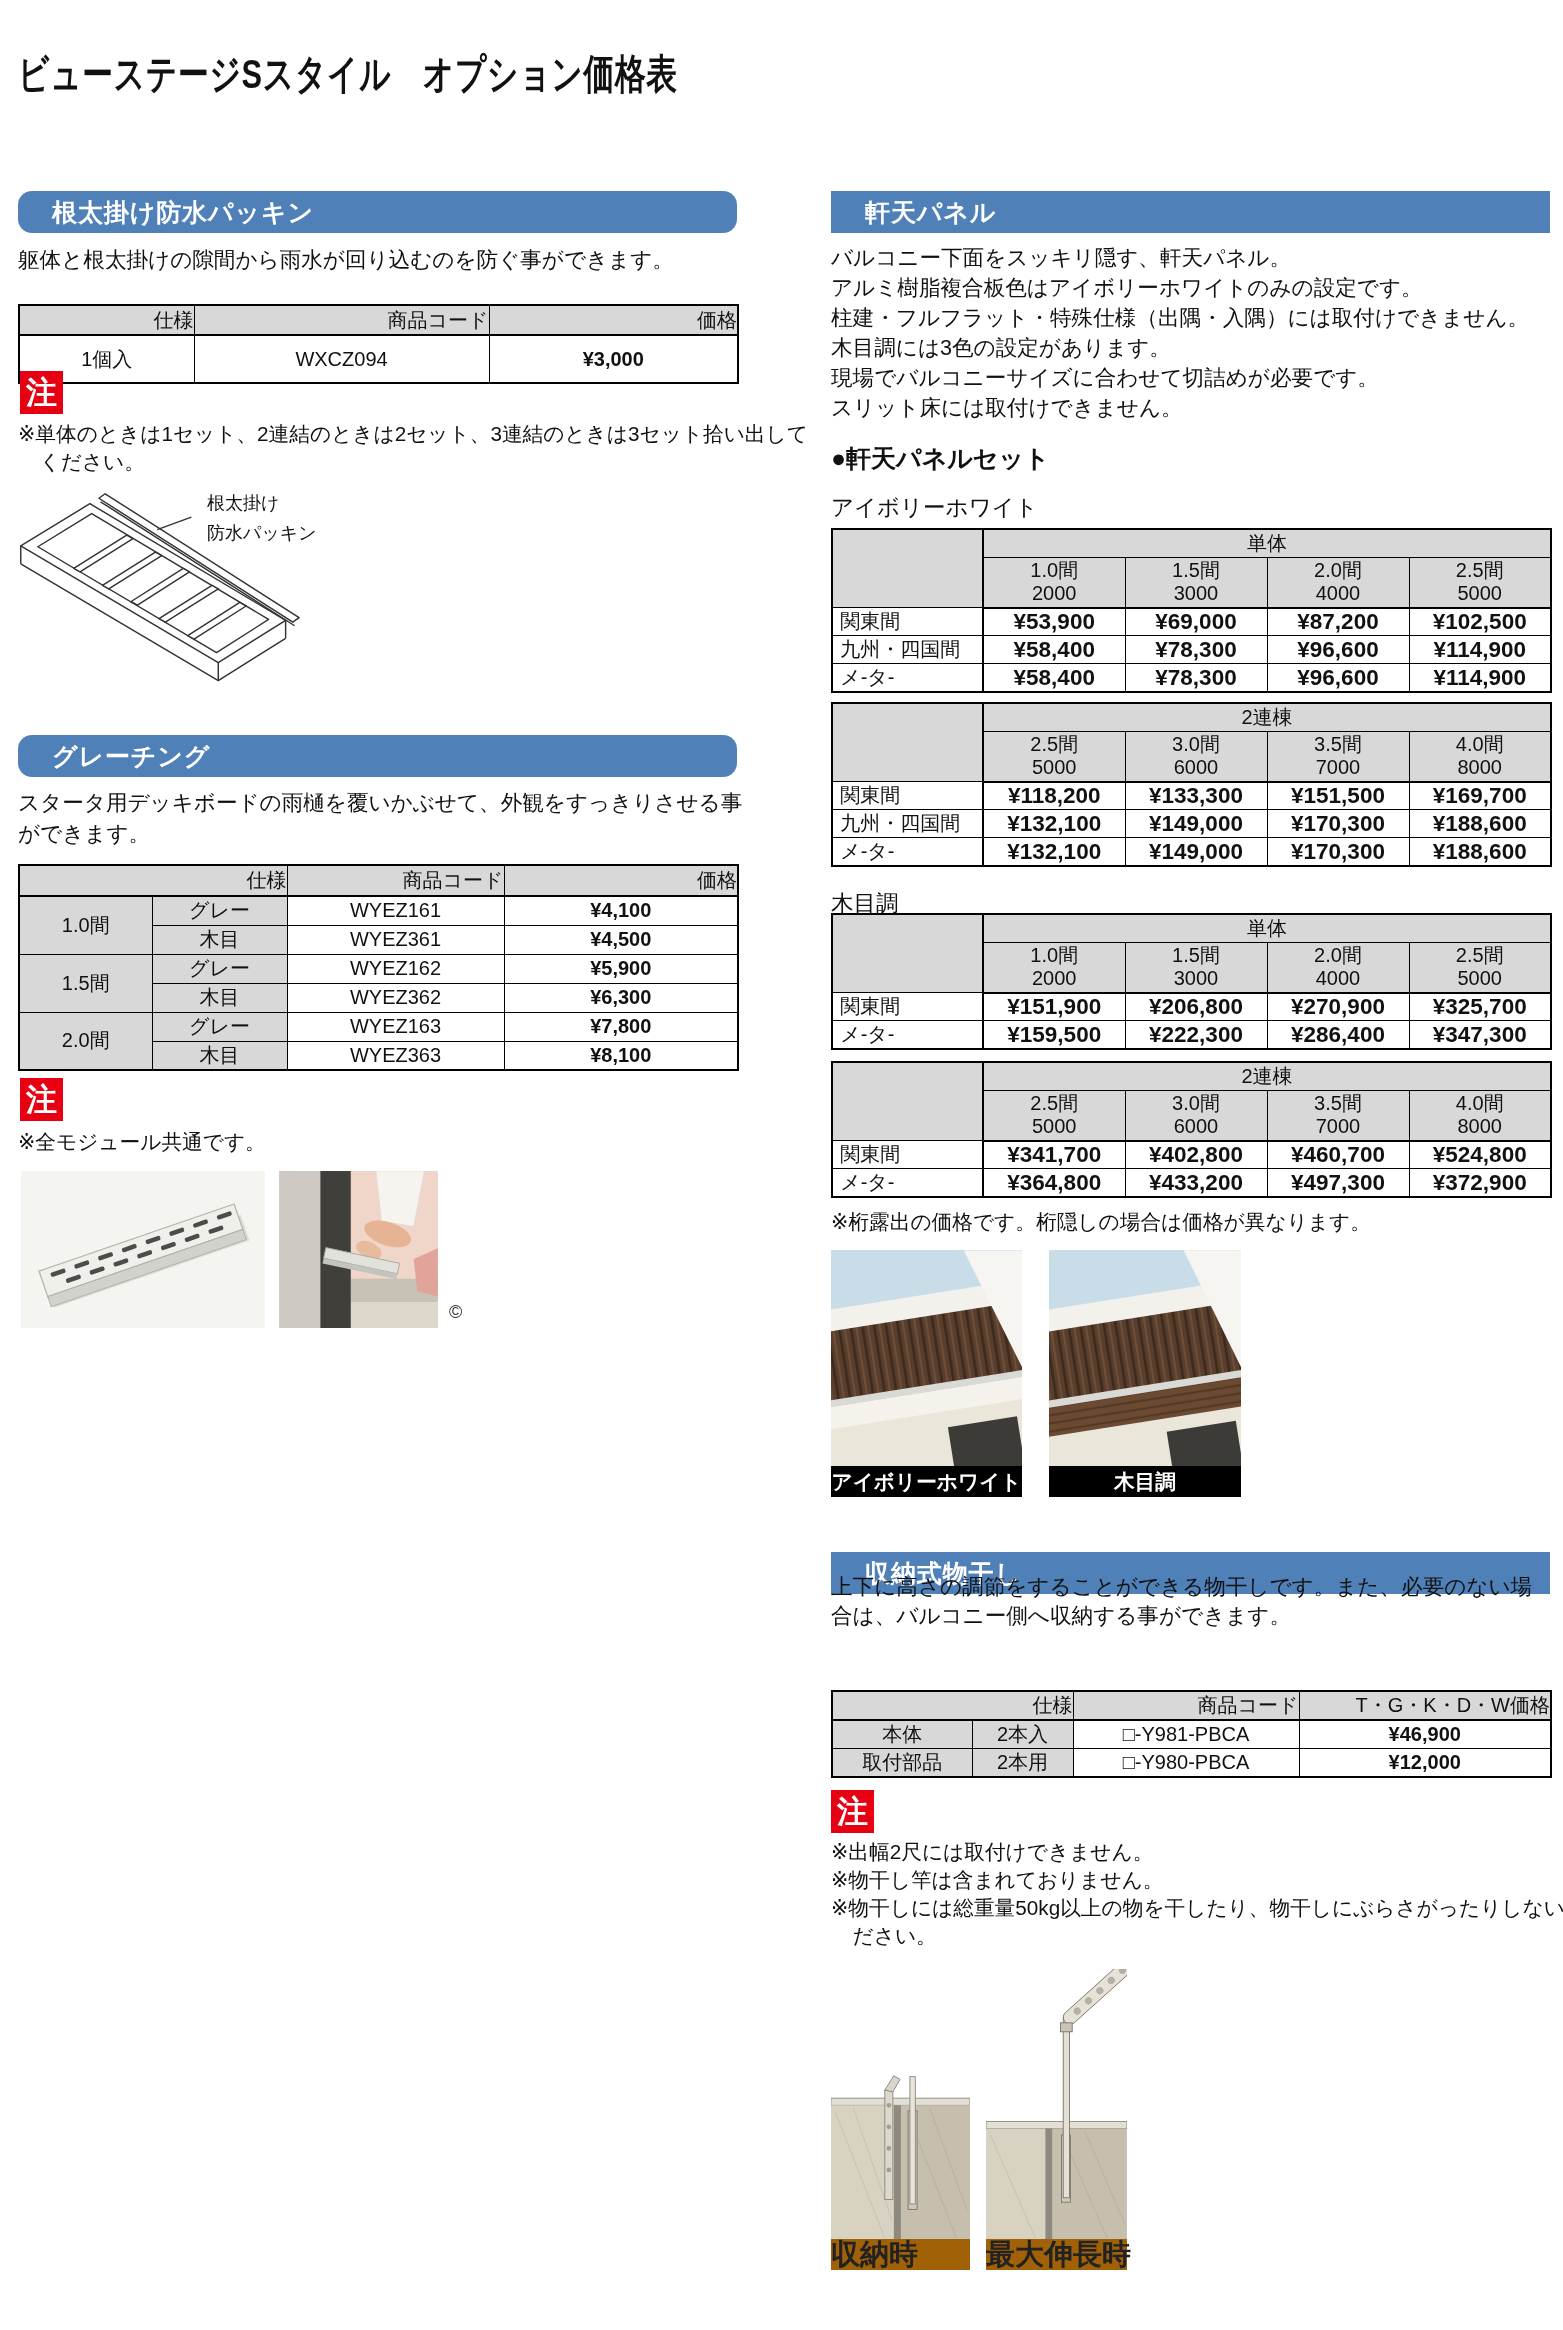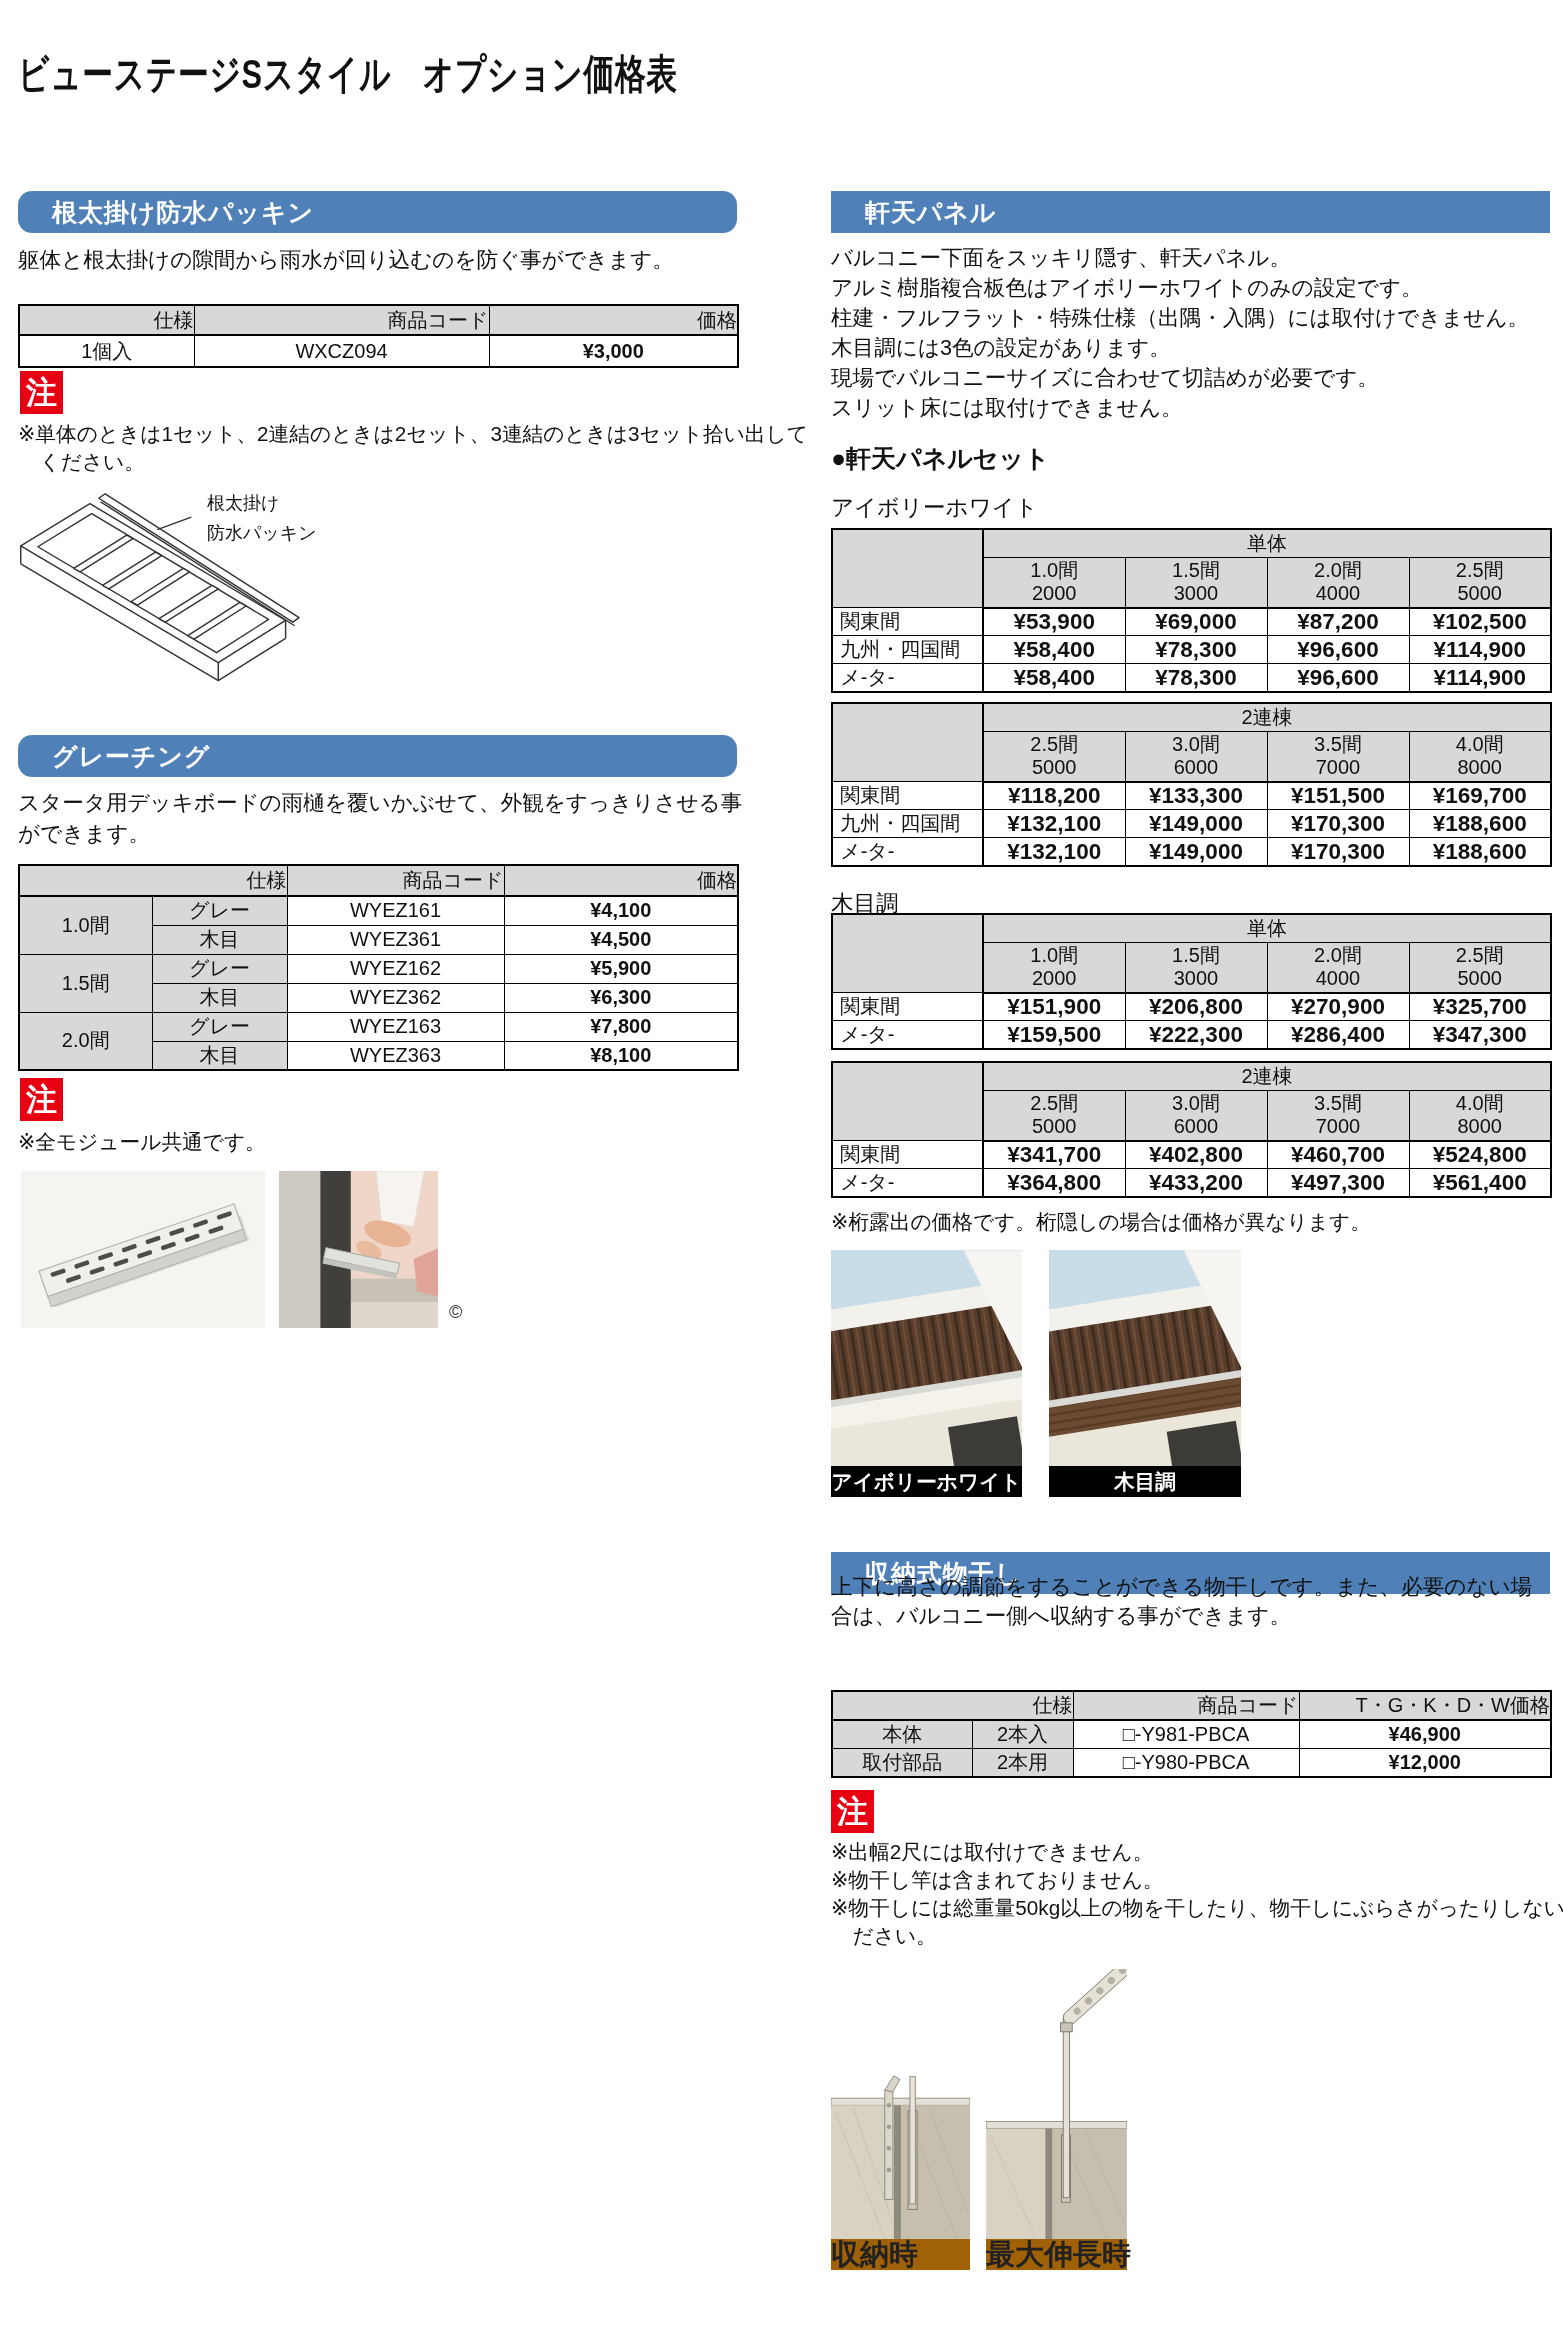--- a/index.html
+++ b/index.html
@@ -64,21 +64,21 @@
         <col style="width:175px">
         <col style="width:295px">
         <col style="width:249px">
       </colgroup>
     <tbody>
       <tr class="hrow" style="height:30px">
         <td class="gray">仕様</td>
         <td class="gray bL">商品コード</td>
         <td class="gray bL">価格</td>
       </tr>
-      <tr style="height:32px">
+      <tr style="height:48px">
         <td>1個入</td>
         <td class="bL">WXCZ094</td>
         <td class="bL price">¥3,000</td>
       </tr>
     </tbody>
   </table>
 
   <div class="notebadge" style="left:20px;top:371px">注</div>
 
   <div class="note lc" style="top:420px">
@@ -438,21 +438,21 @@
         <td class="eprice">¥341,700</td>
         <td class="eprice">¥402,800</td>
         <td class="eprice">¥460,700</td>
         <td class="eprice">¥524,800</td>
       </tr>
       <tr style="height:27px">
         <td class="rlabel">メ-タ-</td>
         <td class="eprice">¥364,800</td>
         <td class="eprice">¥433,200</td>
         <td class="eprice">¥497,300</td>
-        <td class="eprice">¥561,400</td>
+        <td class="eprice">¥372,900</td>
       </tr>
     </tbody>
   </table>
 
   <div class="note rc" style="top:1208px">
     <div>※桁露出の価格です。桁隠しの場合は価格が異なります。</div>
   </div>
 
   <div class="photocard" style="left:831px;top:1250px;width:191px">
     <svg class="photoimg" width="191" height="216" viewBox="0 0 213 240">

